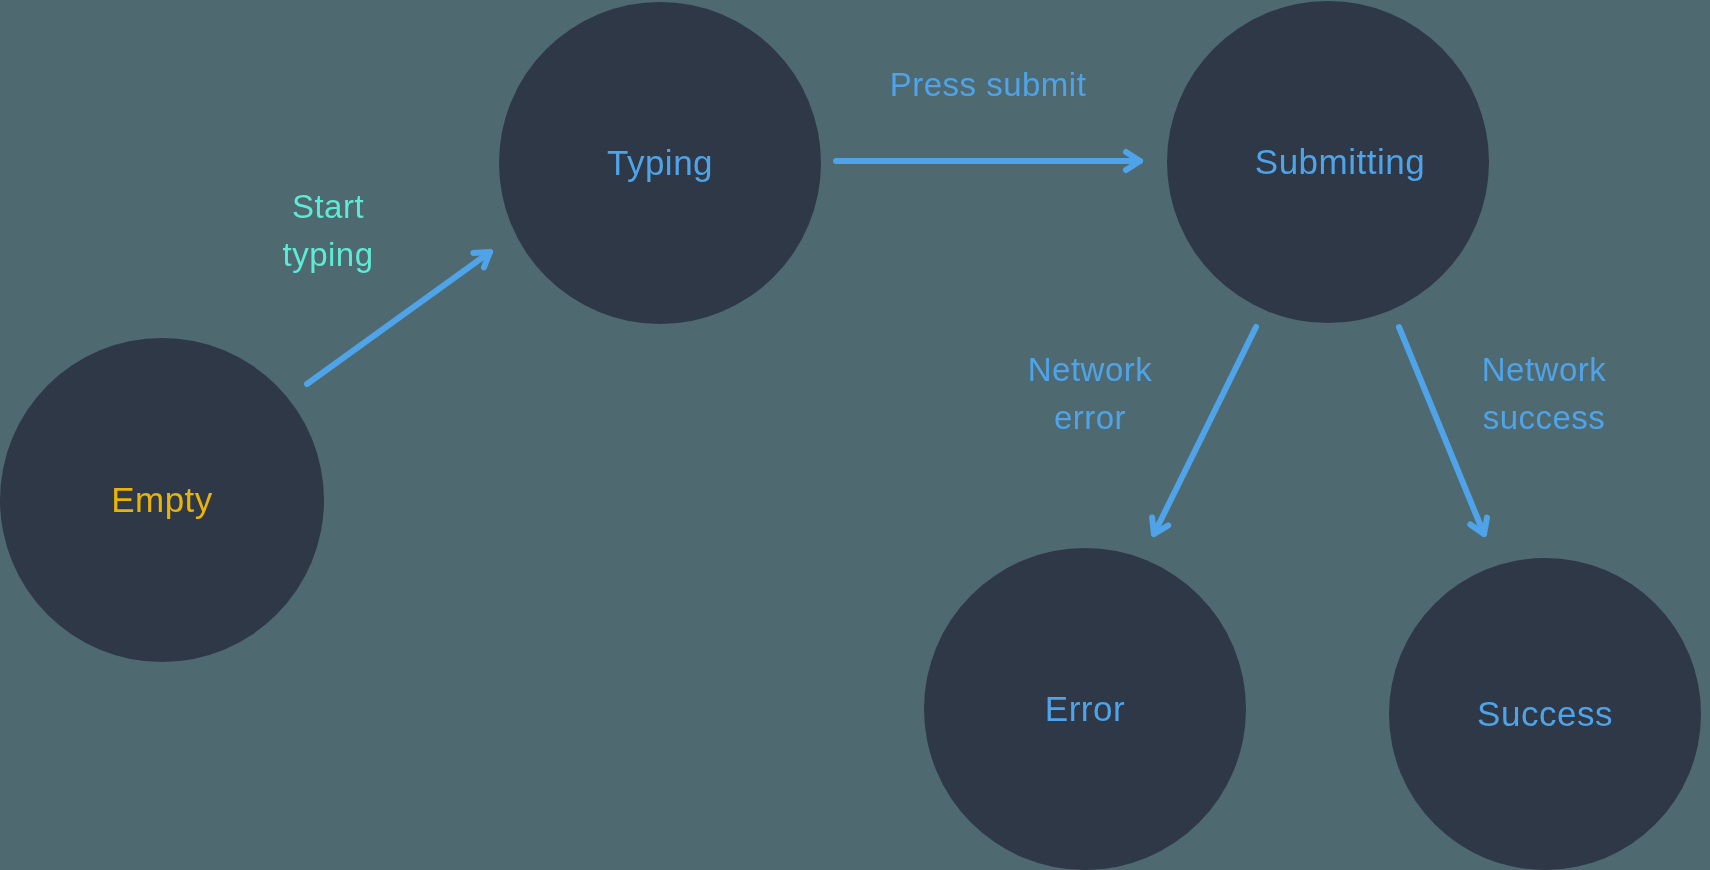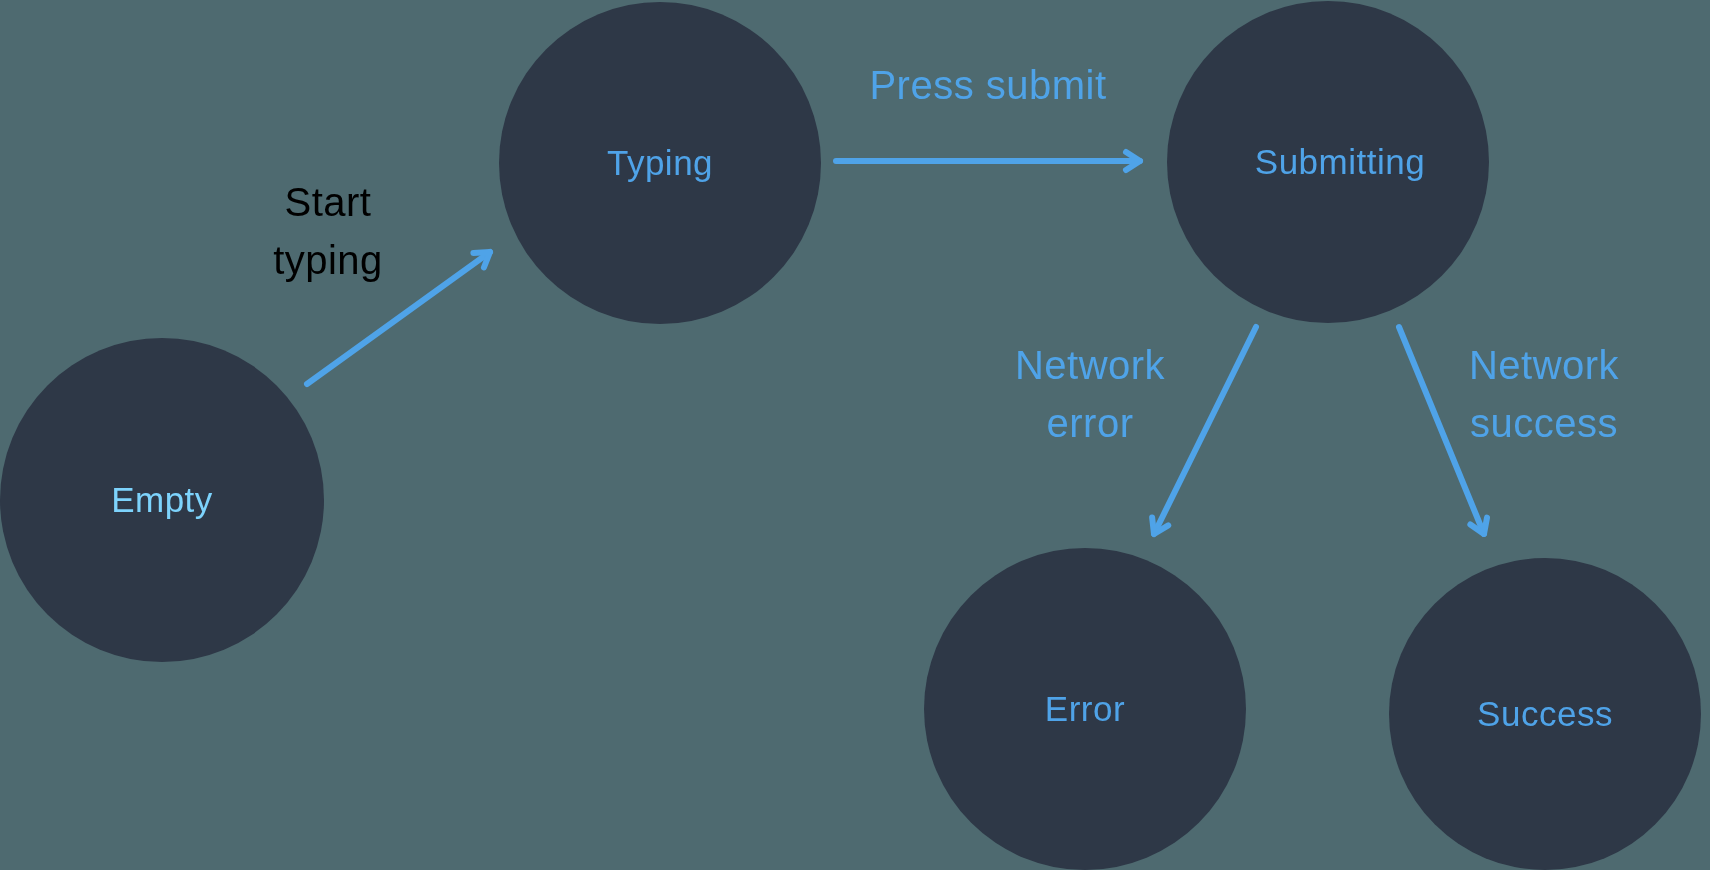--- a/index.html
+++ b/index.html
@@ -31,21 +31,21 @@
     justify-content: center;
   }
   .node span {
     font-size: 35px;
     letter-spacing: 0.5px;
   }
   .edge-label {
     position: absolute;
     transform: translate(-50%, -50%);
     text-align: center;
-    font-size: 40px;
+    font-size: 33px;
     line-height: 1.45;
     letter-spacing: 0.5px;
     white-space: nowrap;
   }
 </style>
 </head>
 <body>
 
 <div id="canvas" style="width: 1710px; height: 870px; background: rgb(78, 106, 112);">
   <svg id="edges-svg">
@@ -53,37 +53,37 @@
       <marker id="arrowhead" markerUnits="userSpaceOnUse" markerWidth="36" markerHeight="36" viewBox="-18 -18 36 36" refX="3" refY="0" orient="auto">
         <path d="M -11 -9 L 3 0 L -11 9" fill="none" stroke-width="6" stroke-linecap="round" stroke-linejoin="round" stroke="#4fa3e8"></path>
       </marker>
     </defs>
   <line x1="307" y1="384" x2="490" y2="252" stroke="#4fa3e8" stroke-width="6" stroke-linecap="round" marker-end="url(#arrowhead)"></line>
       <line x1="836" y1="161" x2="1140" y2="161" stroke="#4fa3e8" stroke-width="6" stroke-linecap="round" marker-end="url(#arrowhead)"></line>
       <line x1="1256" y1="327" x2="1154" y2="534" stroke="#4fa3e8" stroke-width="6" stroke-linecap="round" marker-end="url(#arrowhead)"></line>
       <line x1="1399" y1="327" x2="1484" y2="534" stroke="#4fa3e8" stroke-width="6" stroke-linecap="round" marker-end="url(#arrowhead)"></line>
     </svg>
 
-<div class="edge-label" style="left: 328px; top: 231px; color: #000000;">
+<div class="edge-label" style="left: 328px; top: 231px; color: #5eead4;">
       <div>Start</div>
       <div>typing</div>
     </div>
     <div class="edge-label" style="left: 988px; top: 85px; color: rgb(79, 163, 232);">
       <div>Press submit</div>
     </div>
     <div class="edge-label" style="left: 1090px; top: 394px; color: rgb(79, 163, 232);">
       <div>Network</div>
       <div>error</div>
     </div>
     <div class="edge-label" style="left: 1544px; top: 394px; color: rgb(79, 163, 232);">
       <div>Network</div>
       <div>success</div>
     </div>
     <div class="node" style="left: 0px; top: 338px; width: 324px; height: 324px; background: rgb(46, 56, 71);">
-      <span style="color: #7dd3fc;">Empty</span>
+      <span style="color: #eab308;">Empty</span>
     </div>
     <div class="node" style="left: 499px; top: 2px; width: 322px; height: 322px; background: rgb(46, 56, 71);">
       <span style="color: rgb(79, 163, 232);">Typing</span>
     </div>
     <div class="node" style="left: 1167px; top: 1px; width: 322px; height: 322px; background: rgb(46, 56, 71);">
       <span style="color: rgb(79, 163, 232); margin-left: 24px;">Submitting</span>
     </div>
     <div class="node" style="left: 924px; top: 548px; width: 322px; height: 322px; background: rgb(46, 56, 71);">
       <span style="color: rgb(79, 163, 232);">Error</span>
     </div>

